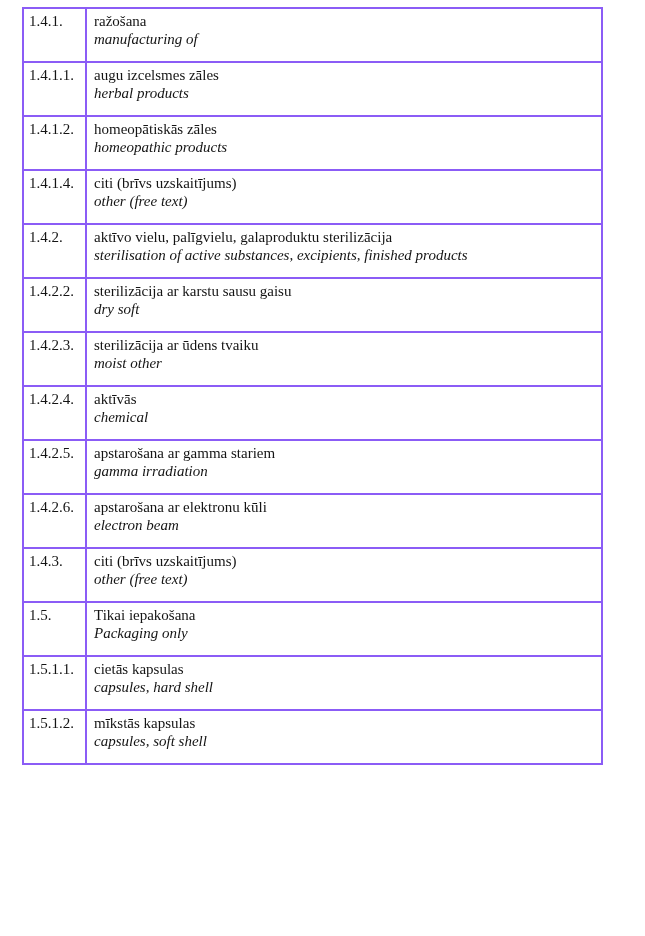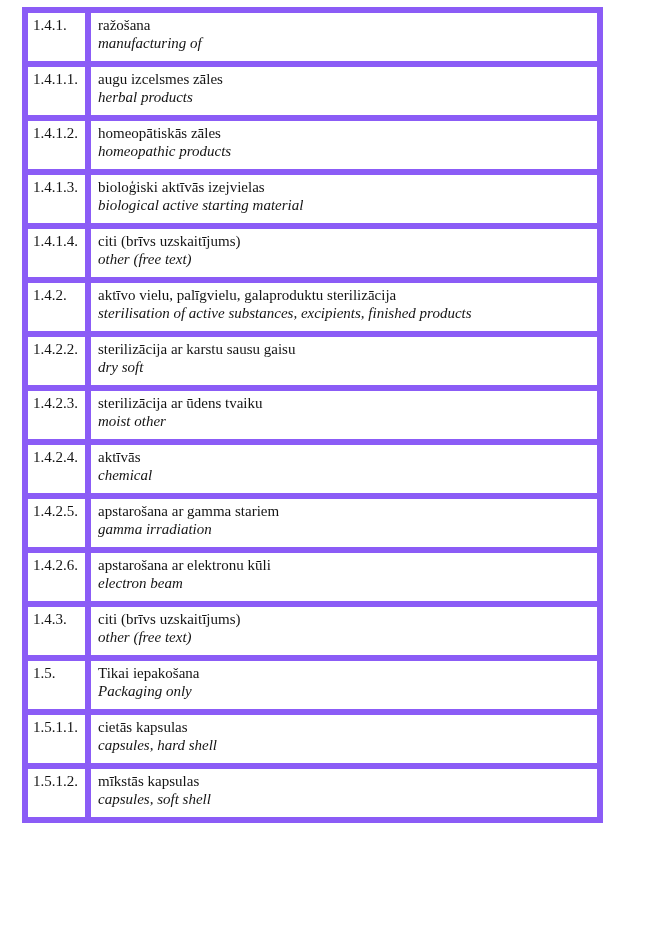--- a/index.html
+++ b/index.html
@@ -16,21 +16,21 @@
   }
   .doc-table {
     position: absolute;
     left: 22px;
     top: 7px;
     width: 581px;
     border-collapse: collapse;
     table-layout: fixed;
   }
   .doc-table td {
-    border: 6px solid #8b5cf6;
+    border: 2px solid #8b5cf6;
     vertical-align: top;
     height: 54px;
     box-sizing: border-box;
     padding: 3px 6px 0 6px;
     font-size: 15px;
     line-height: 18px;
   }
   .doc-table td.num {
     width: 63px;
     padding-left: 5px;
@@ -72,27 +72,20 @@
   </tr>
 
   <tr>
     <td class="num">1.4.1.2.</td>
     <td class="desc">
       <div class="lv">homeopātiskās zāles</div>
       <div class="en">homeopathic products</div>
     </td>
   </tr>
 
-  <tr>
-    <td class="num">1.4.1.3.</td>
-    <td class="desc">
-      <div class="lv">bioloģiski aktīvās izejvielas</div>
-      <div class="en">biological active starting material</div>
-    </td>
-  </tr>
 
   <tr>
     <td class="num">1.4.1.4.</td>
     <td class="desc">
       <div class="lv">citi (brīvs uzskaitījums)</div>
       <div class="en">other (free text)</div>
     </td>
   </tr>
 
   <tr>

